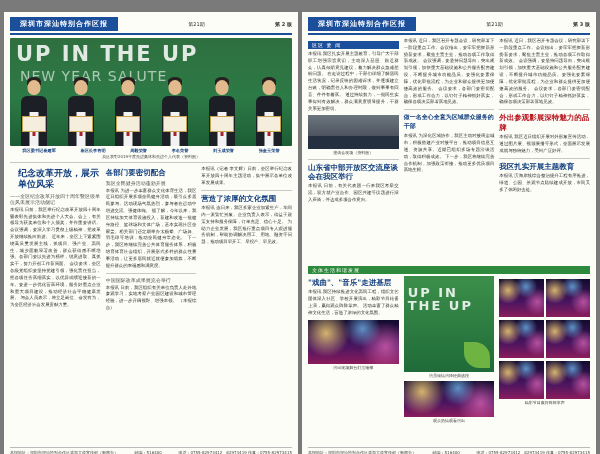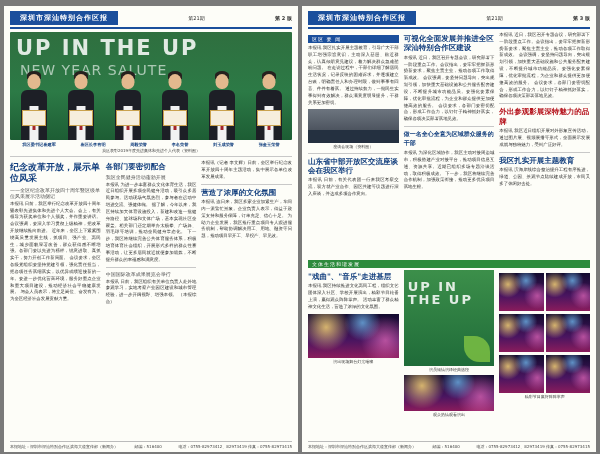--- a/index.html
+++ b/index.html
@@ -1,28 +1,28 @@
 <!DOCTYPE html>
 <html><head>
 <meta charset="utf-8">
 <style>
   html,body{margin:0;padding:0;background:#6d6d6d;}
   body{width:600px;height:454px;overflow:hidden;font-family:"DejaVu Sans","Liberation Sans",sans-serif;}
-  .spread{position:relative;width:600px;height:454px;display:flex;gap:4px;padding:6px 4px;box-sizing:border-box;background:#7a7a7a;}
+  .spread{position:relative;width:600px;height:454px;display:flex;gap:4px;padding:12px 4px;box-sizing:border-box;background:#7a7a7a;}
   .page{position:relative;background:#fdfdf8;width:50%;height:446px;box-sizing:border-box;padding:5px 6px 14px 6px;overflow:hidden;}
   
   .masthead{display:flex;align-items:center;justify-content:space-between;border-bottom:2px solid #1b4f9c;padding-bottom:2px;margin-bottom:3px;}
   .mast-logo{background:#1b4f9c;color:#fff;font-size:7px;letter-spacing:1px;padding:2px 10px;font-weight:bold;}
   .mast-issue{font-size:5px;color:#333;}
   .mast-page{font-size:5px;color:#333;font-weight:bold;}
   
   .col{box-sizing:border-box;}
   .hl{font-size:7.5px;font-weight:bold;color:#14407f;line-height:1.25;margin:2px 0 2px;}
   .hl.red{color:#b5121b;}
-  .hl.big{font-size:9px;}
+  .hl.big{font-size:9px;margin-left:8px;}
   .sub{font-size:5px;color:#555;margin-bottom:2px;}
   .body{font-size:4.4px;line-height:1.55;color:#2c2c2c;text-align:justify;word-break:break-all;}
   .secbar{background:#1b4f9c;color:#fff;font-size:5px;padding:1px 4px;margin:3px 0 2px;letter-spacing:1px;}
   .secbar.green{background:#2e8b3d;}
   .rule{height:1px;background:#c8c8c8;margin:3px 0;}
   .photo{position:relative;overflow:hidden;background:#999;}
   .cap{font-size:4px;color:#444;text-align:center;margin-top:1px;line-height:1.3;}
   .cols3{display:flex;gap:5px;}
   .footer{position:absolute;left:6px;right:6px;bottom:3px;font-size:4px;color:#444;border-top:1px solid #bbb;padding-top:2px;display:flex;justify-content:space-between;}
   
@@ -181,21 +181,20 @@
         <div class="pcell meeting" style="height:34px;margin-top:3px;">
             <div class="tablebar"></div>
           </div>
         <div class="cap">座谈会现场（资料图）</div>
         <div class="rule"></div>
         <div class="hl">山东省中部开放区交流座谈会在我区举行</div>
         <div class="body">本报讯 日前，有关代表团一行来我区考察交流，双方就产业合作、园区共建等议题进行深入座谈，并达成多项合作意向。</div>
       </div>
 
       <div class="col" style="flex:1">
-        <div class="hl">可视化全面发展并推进全区深汕特别合作区建设</div>
         <div class="body">本报讯 近日，我区召开专题会议，研究部署下一阶段重点工作。会议指出，要牢牢把握新形势新要求，聚焦主责主业，推动各项工作取得新成效。
 会议强调，要坚持问题导向，突出规划引领，加快重大基础设施和公共服务配套建设，不断提升城市功能品质。要强化要素保障，优化审批流程，为企业和群众提供更加便捷高效的服务。
 会议要求，各部门要密切配合，形成工作合力，以钉钉子精神抓好落实，确保各项决策部署落地见效。</div>
         <div class="rule"></div>
         <div class="smalltitle">做一名全心全意为区域群众服务的干部</div>
         <div class="body">本报讯 为深化区域协作，我区主动对接周边城市，积极搭建产业对接平台，推动项目信息互通、资源共享。近期已组织多场专题洽谈活动，取得积极成效。
 下一步，我区将继续完善合作机制，加强政策衔接，推动更多优质项目落地生根。</div>
       </div>
 
       <div class="col" style="flex:1">

